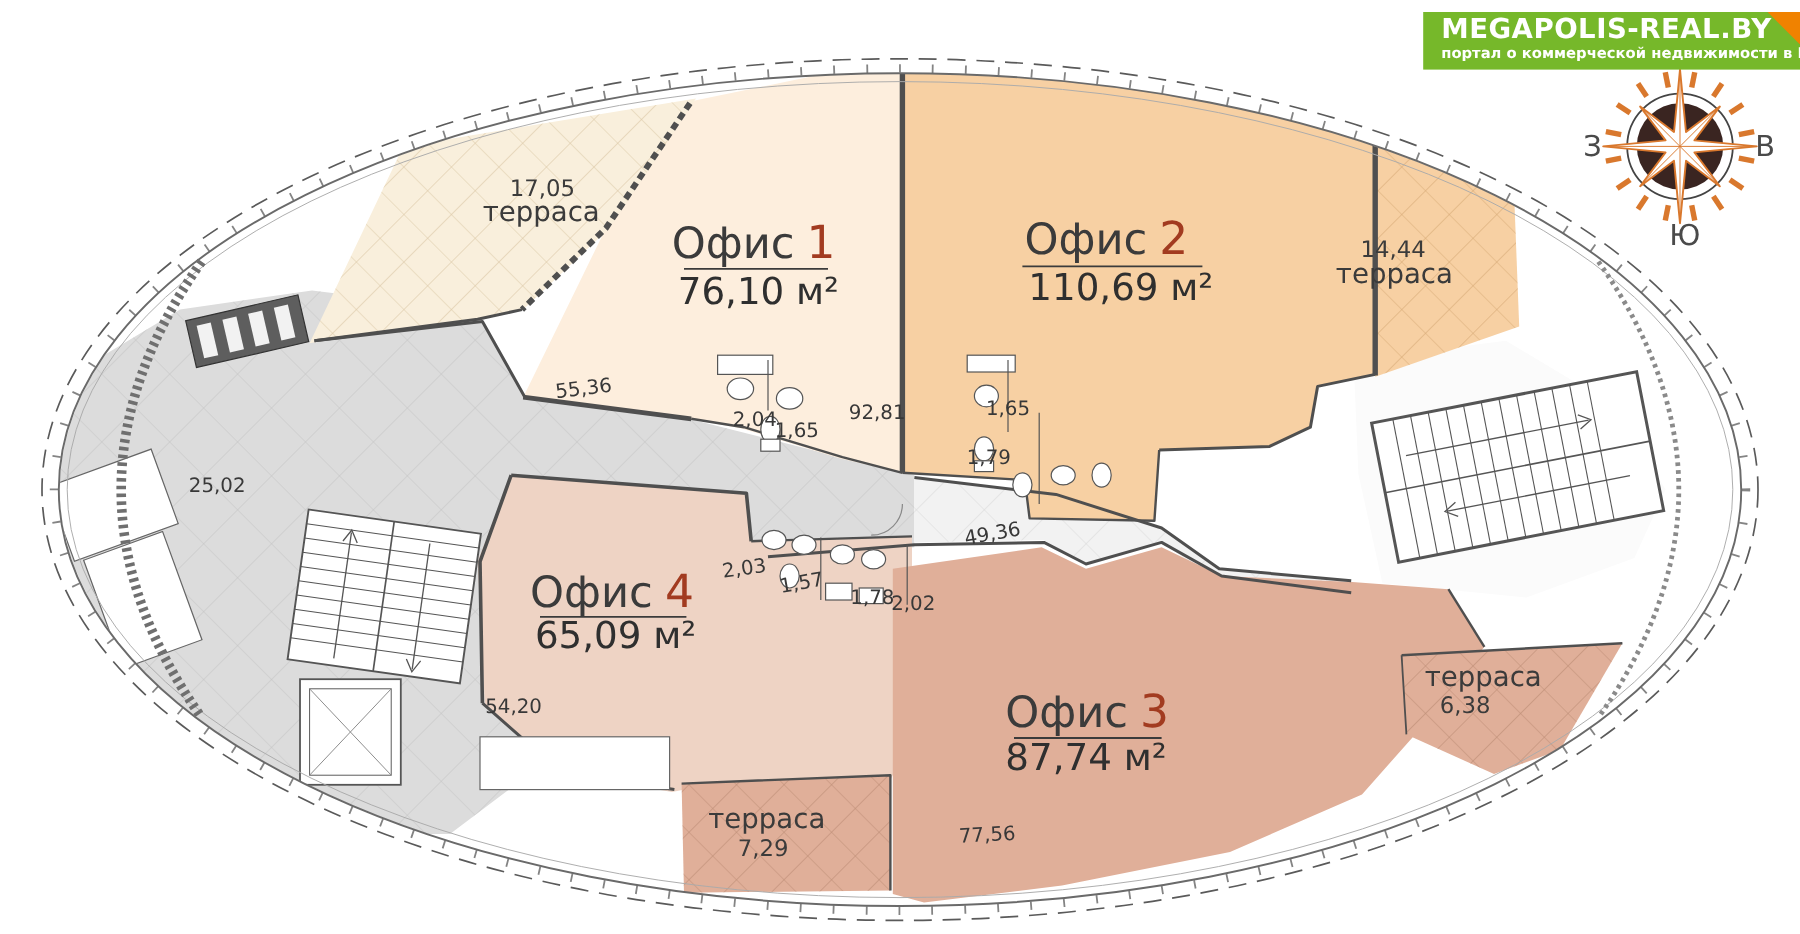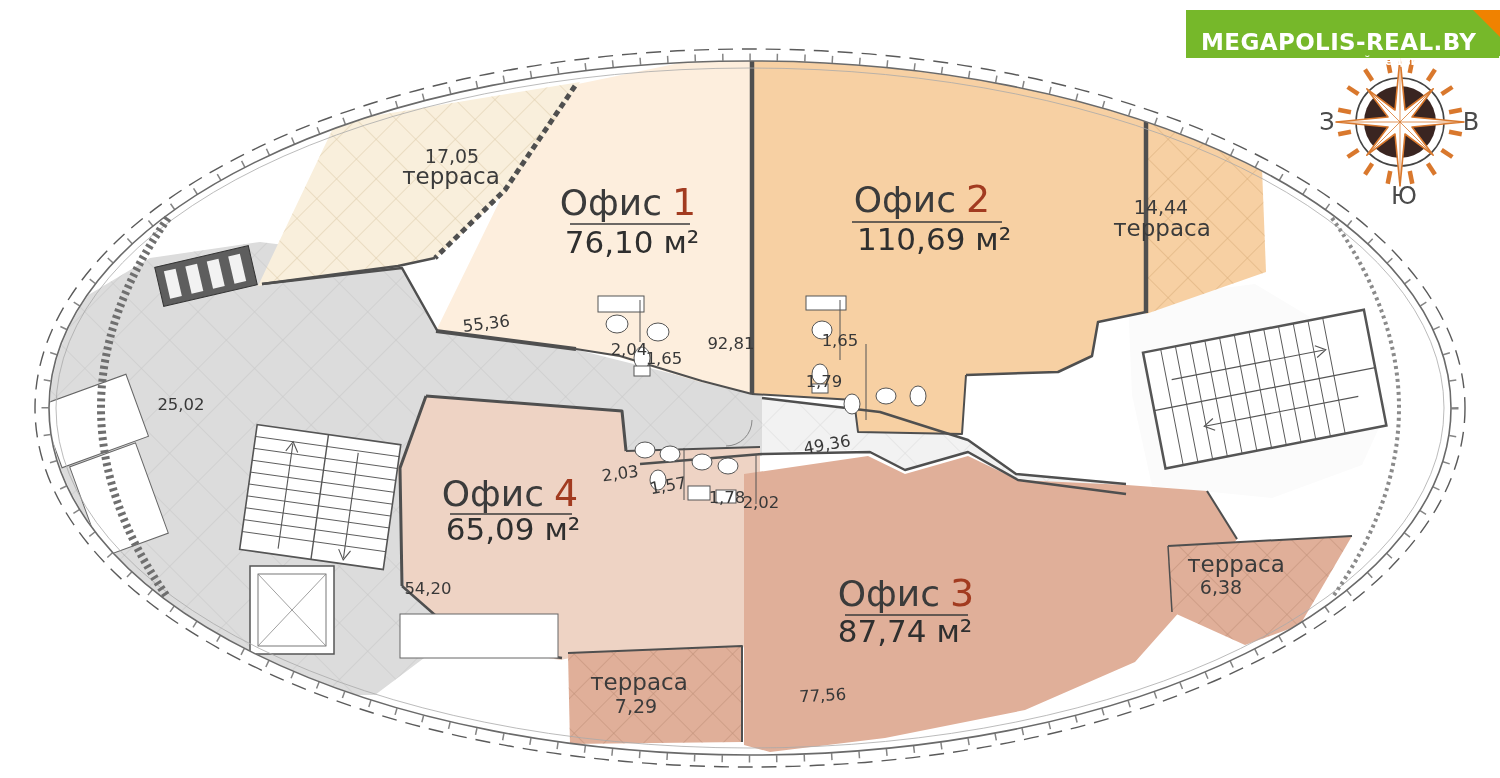--- a/index.html
+++ b/index.html
@@ -3,21 +3,21 @@
 <meta charset="utf-8">
 <style>
   html,body{margin:0;padding:0;background:#ffffff}
   .stage{position:relative;width:1500px;height:778px;background:#fff;overflow:hidden;
          font-family:"DejaVu Sans",sans-serif}
   .plan-svg{position:absolute;left:0;top:0}
   
   .banner{position:absolute;top:10px;right:0;width:314px;height:48px;background:#76b82a;
           color:#fff;z-index:5}
   .banner-title{font-size:23px;font-weight:bold;letter-spacing:.4px;line-height:1.1;
-                padding:20px 0 0 15px;white-space:nowrap}
+                padding:3px 0 0 15px;white-space:nowrap}
   .banner-sub{font-size:12.3px;font-weight:bold;padding-left:15px;margin-top:-1px;white-space:nowrap}
   .corner{position:absolute;top:0;right:0;width:27px;height:27px;background:#f08200;
           clip-path:polygon(0 0,100% 0,100% 100%)}
   
   text{font-family:"DejaVu Sans",sans-serif}
   .office-title{font-size:36px;fill:#3b3b3b}
   .office-num{font-size:38px}
   .office-area{font-size:31px;fill:#2f2f2f}
   .terrace-num{font-size:19px;fill:#3b3b3b}
   .terrace-word{font-size:23px;fill:#3b3b3b}

